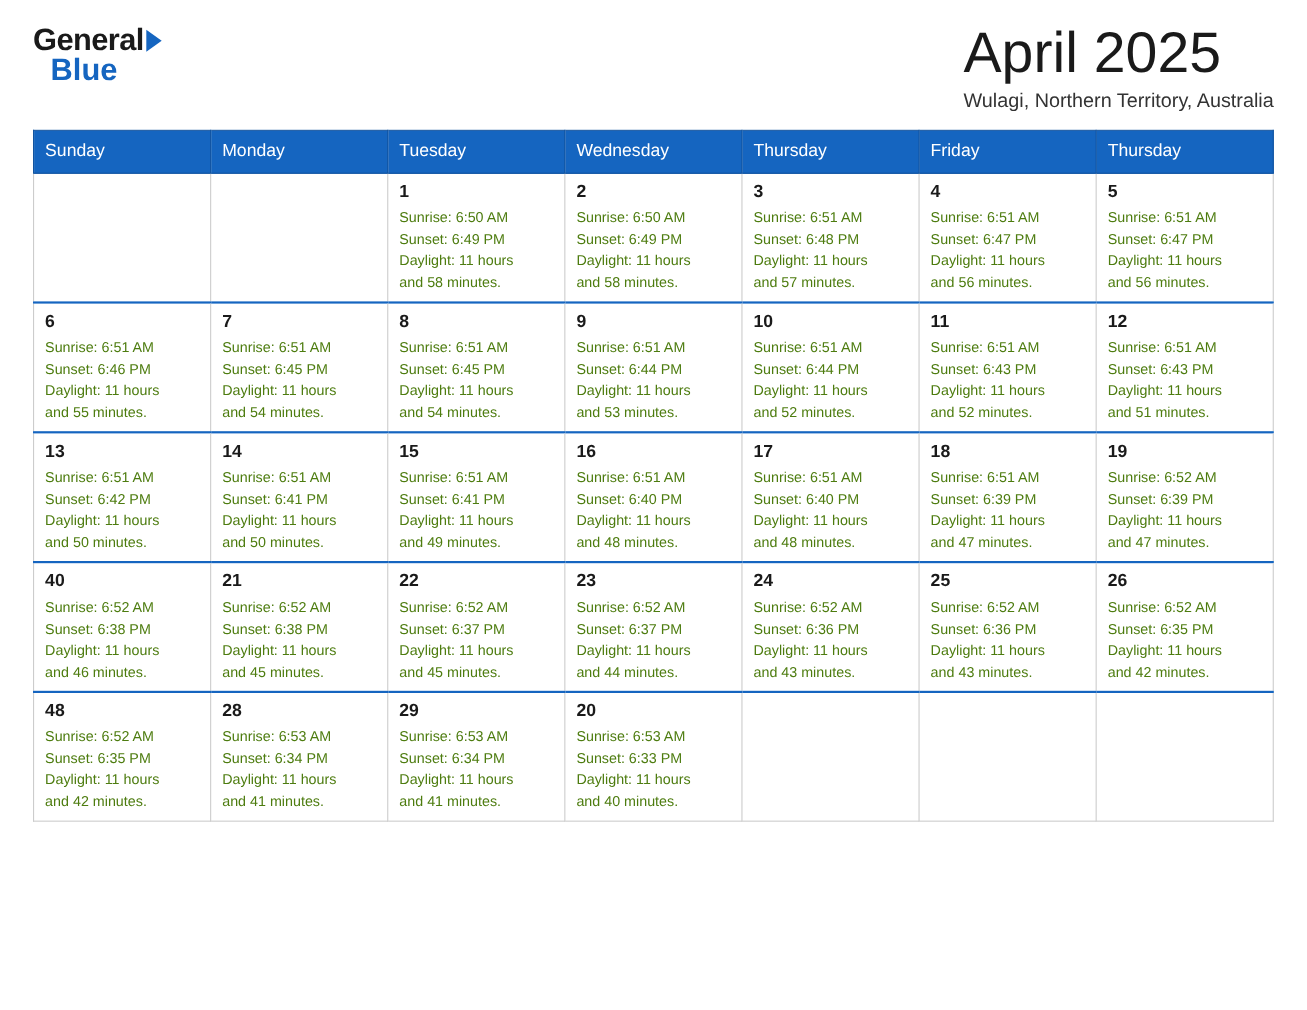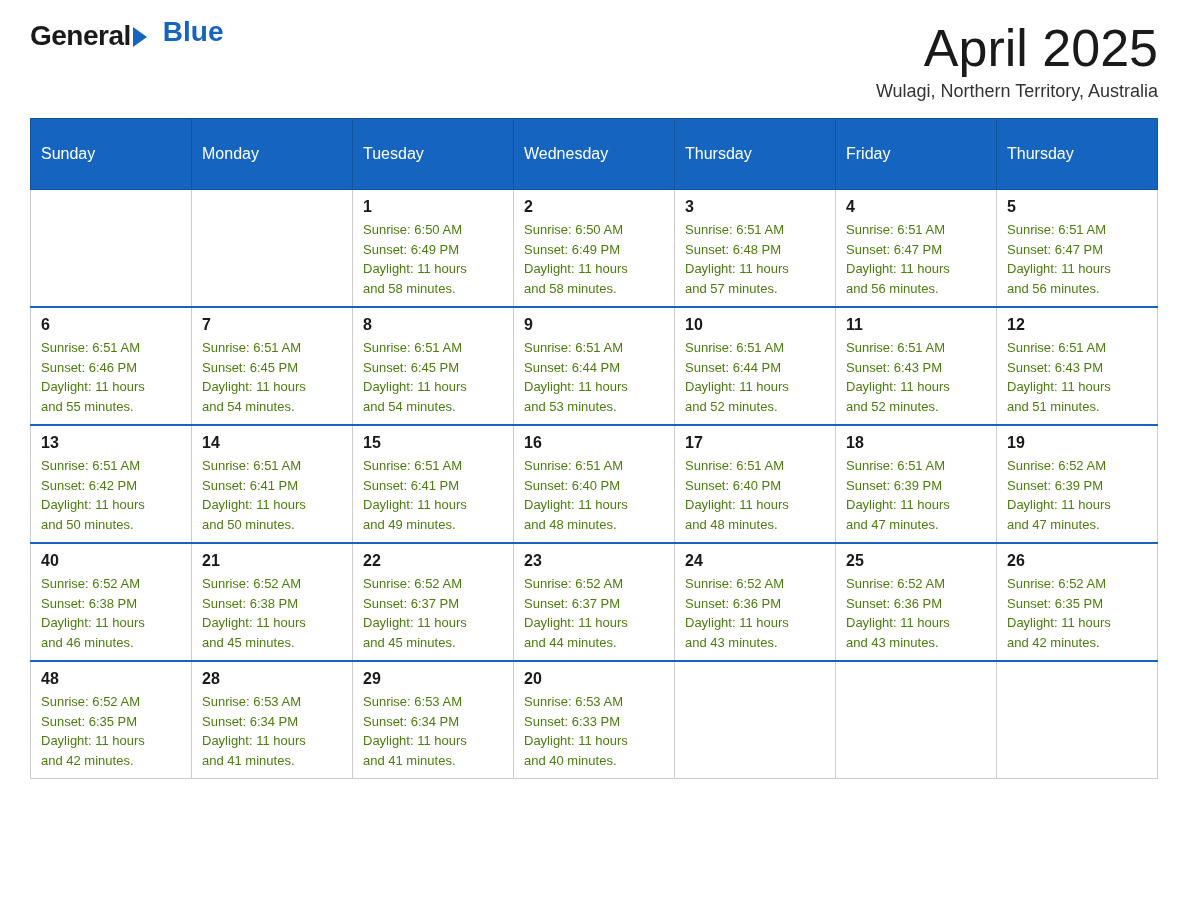--- a/index.html
+++ b/index.html
@@ -11,20 +11,21 @@
       padding: 20px 30px;
     }
     .header-area {
       display: flex;
       justify-content: space-between;
       align-items: flex-start;
       margin-bottom: 16px;
     }
     .logo {
       display: flex;
+      flex-direction: column;
       align-items: flex-start;
     }
     .logo-top {
       display: flex;
       align-items: center;
     }
     .logo-general {
       font-size: 28px;
       font-weight: bold;
       color: #1a1a1a;
@@ -40,21 +41,20 @@
       margin-top: 2px;
     }
     .logo-blue {
       font-size: 28px;
       font-weight: bold;
       color: #1565c0;
       margin-top: -4px;
       margin-left: 16px;
     }
     .title-area {
-      text-align: right;
     }
     .month-title {
       font-size: 52px;
       font-weight: normal;
       color: #1a1a1a;
       line-height: 1.1;
     }
     .location-title {
       font-size: 18px;
       color: #333;
@@ -63,21 +63,21 @@
     .calendar {
       width: 100%;
       border-collapse: collapse;
       border: 1px solid #bbb;
     }
     .calendar th {
       background-color: #1565c0;
       color: #fff;
       font-size: 16px;
       font-weight: normal;
-      padding: 26px 10px;
+      padding: 10px 10px;
       text-align: left;
       border: 1px solid #1254a0;
     }
     .calendar td {
       width: calc(100% / 7);
       vertical-align: top;
       padding: 8px 10px;
       border: 1px solid #ccc;
       font-size: 13.5px;
       color: #222;

